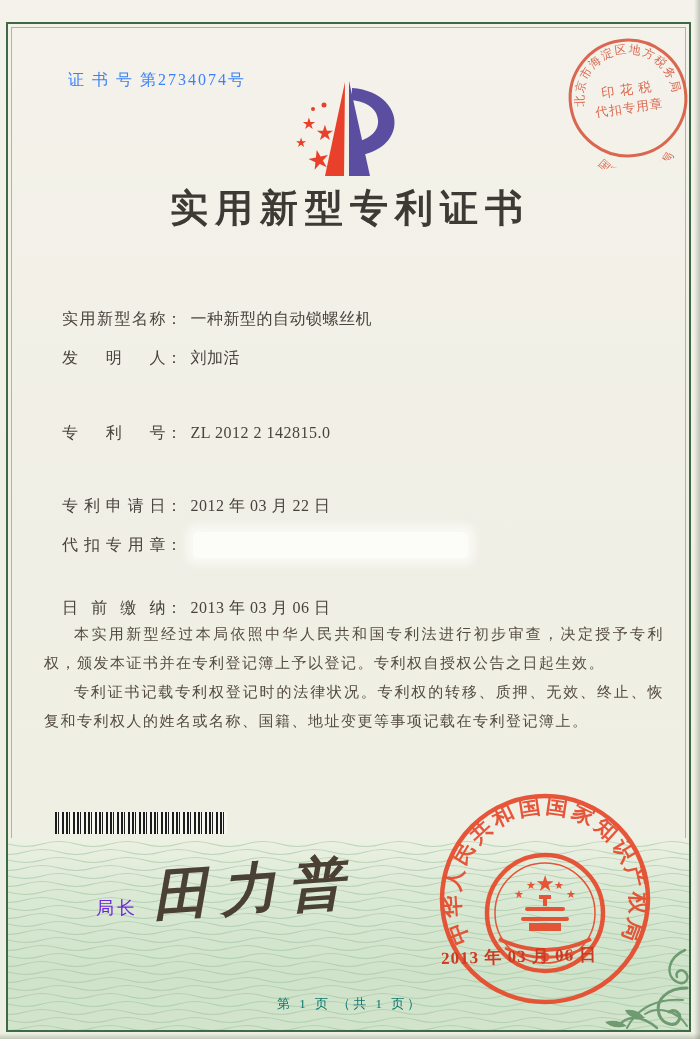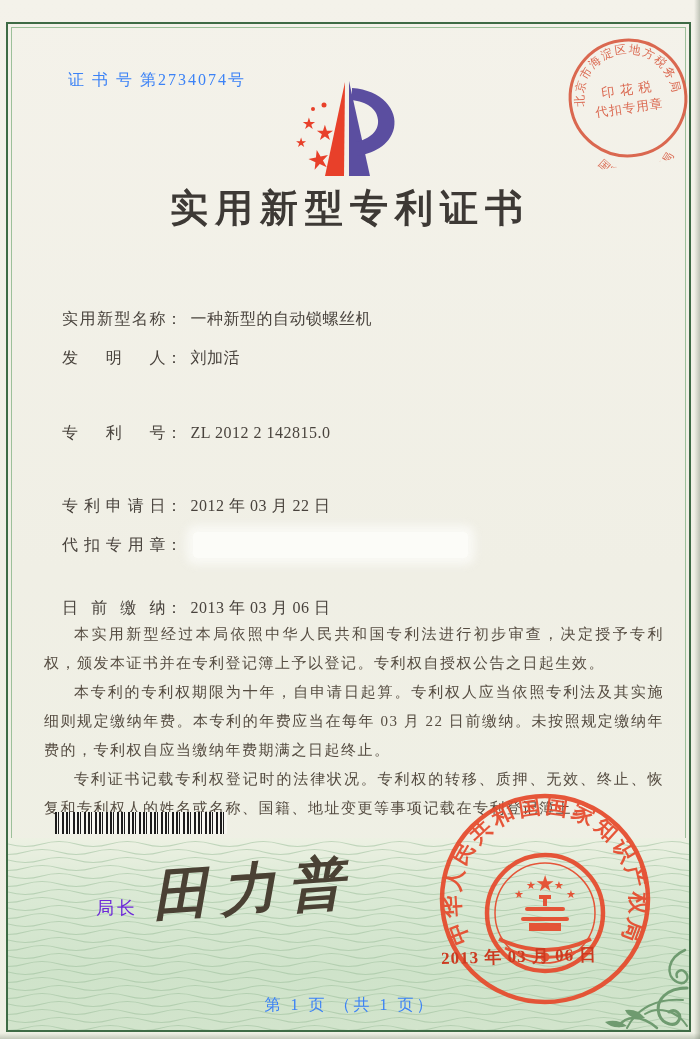--- a/index.html
+++ b/index.html
@@ -30,21 +30,21 @@
   .green-zone{position:absolute;left:8px;right:11px;top:838px;bottom:9px;
     background:linear-gradient(180deg,#edf1e3 0%,#dcead6 25%,#cfe3ca 70%,#d2e4cc 100%);}
   .waves{position:absolute;left:0;top:0;width:100%;height:100%;}
   .juzhang{position:absolute;left:96px;top:896px;font-size:18px;letter-spacing:3px;color:#6d28d9;z-index:3;}
   .sig-name{position:absolute;left:152px;top:852px;font-size:56px;font-weight:bold;font-style:italic;
     letter-spacing:12px;color:#4a4134;transform:rotate(-4deg);z-index:3;white-space:nowrap;}
   .seal{position:absolute;left:437px;top:791px;width:216px;height:216px;z-index:2;opacity:.92;}
   .seal-date{position:absolute;left:441px;top:945px;font-size:17px;font-weight:600;letter-spacing:1px;
     color:#cc3a20;transform:rotate(-1.5deg);z-index:4;white-space:nowrap;}
   .ornament{position:absolute;left:597px;top:948px;width:92px;height:82px;z-index:2;}
-  .footer{position:absolute;left:0;right:0;top:995px;text-align:center;font-size:16px;letter-spacing:3px;color:#3b82f6;z-index:4;}
+  .footer{position:absolute;left:0;right:0;top:995px;text-align:center;font-size:13px;letter-spacing:3px;color:#0f766e;z-index:4;}
 </style>
 </head>
 <body>
 
 <div>
 
   <div class="frame-outer"></div>
   <div class="frame-inner"></div>
 
   <div class="cert-no">证 书 号 第2734074号</div>
@@ -93,21 +93,20 @@
   </div>
   <div class="frow f5">
     <span class="flabel">代扣专用章</span><span>：</span><span class="redact"></span>
   </div>
   <div class="frow f6">
     <span class="flabel">日前缴纳</span><span>：</span><span class="fval">2013 年 03 月 06 日</span>
   </div>
 
   <div class="paras">
     <p>本实用新型经过本局依照中华人民共和国专利法进行初步审查，决定授予专利权，颁发本证书并在专利登记簿上予以登记。专利权自授权公告之日起生效。</p>
-    <p>本专利的专利权期限为十年，自申请日起算。专利权人应当依照专利法及其实施细则规定缴纳年费。本专利的年费应当在每年 03 月 22 日前缴纳。未按照规定缴纳年费的，专利权自应当缴纳年费期满之日起终止。</p>
     <p>专利证书记载专利权登记时的法律状况。专利权的转移、质押、无效、终止、恢复和专利权人的姓名或名称、国籍、地址变更等事项记载在专利登记簿上。</p>
   </div>
 
   <div class="barcode"></div>
 
   <div class="green-zone">
     <svg class="waves" viewBox="0 0 680 192" preserveAspectRatio="none">
       <defs>
         <path id="wv" d="M0 0 q17 5 34 0 t34 0 t34 0 t34 0 t34 0 t34 0 t34 0 t34 0 t34 0 t34 0 t34 0 t34 0 t34 0 t34 0 t34 0 t34 0 t34 0 t34 0 t34 0 t34 0 t34 0" fill="none" stroke="#9dbf9c" stroke-width="1"></path>
       </defs>

